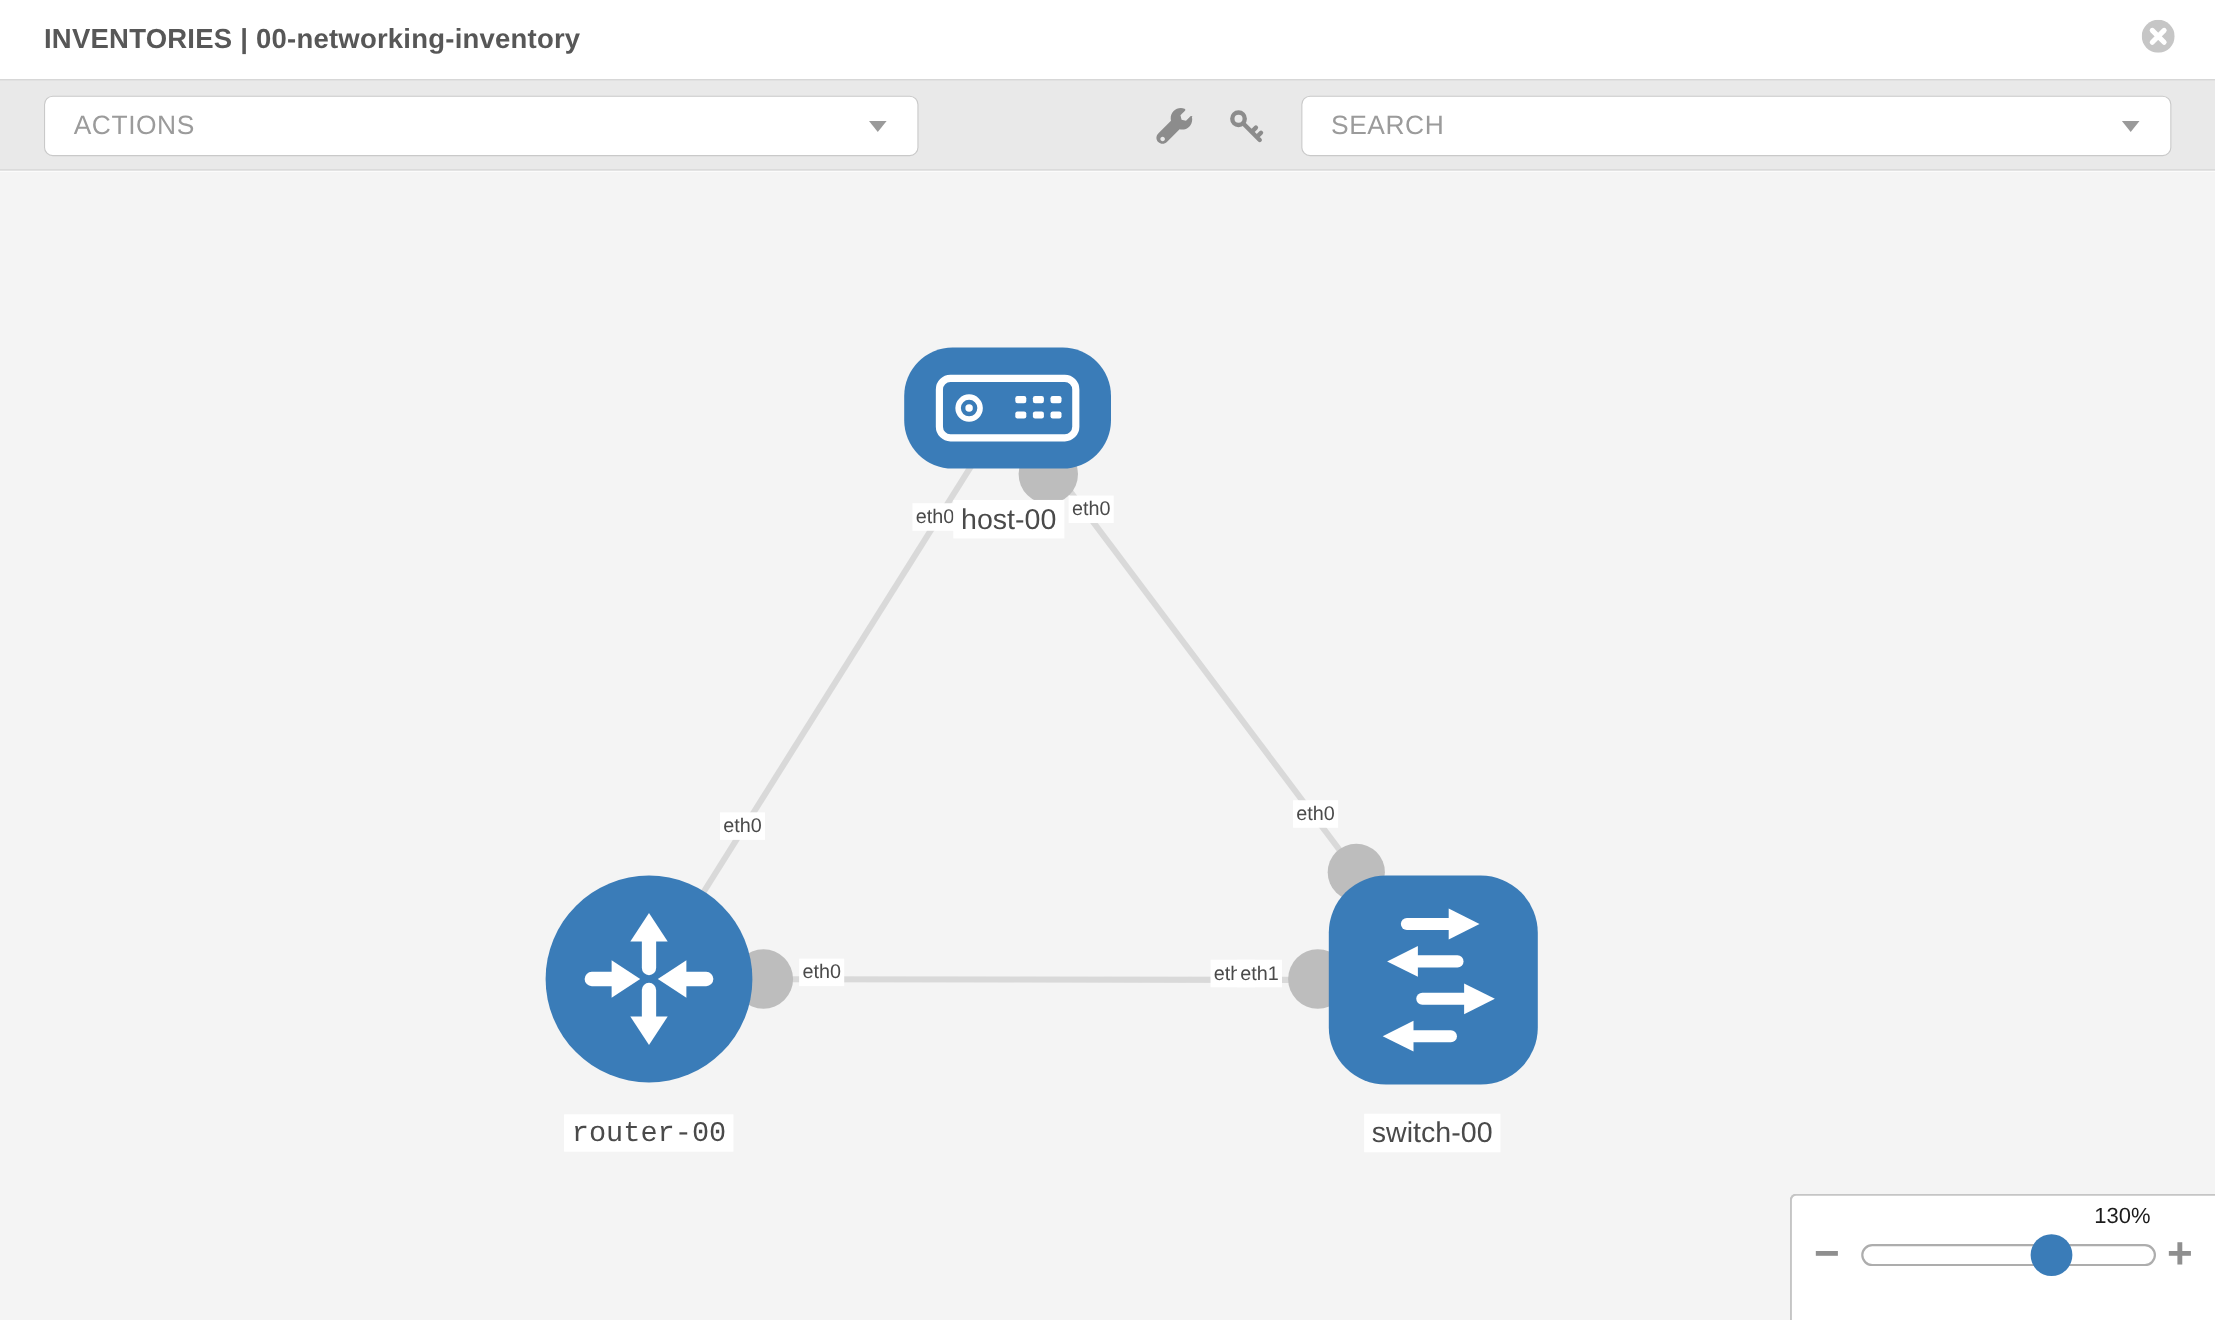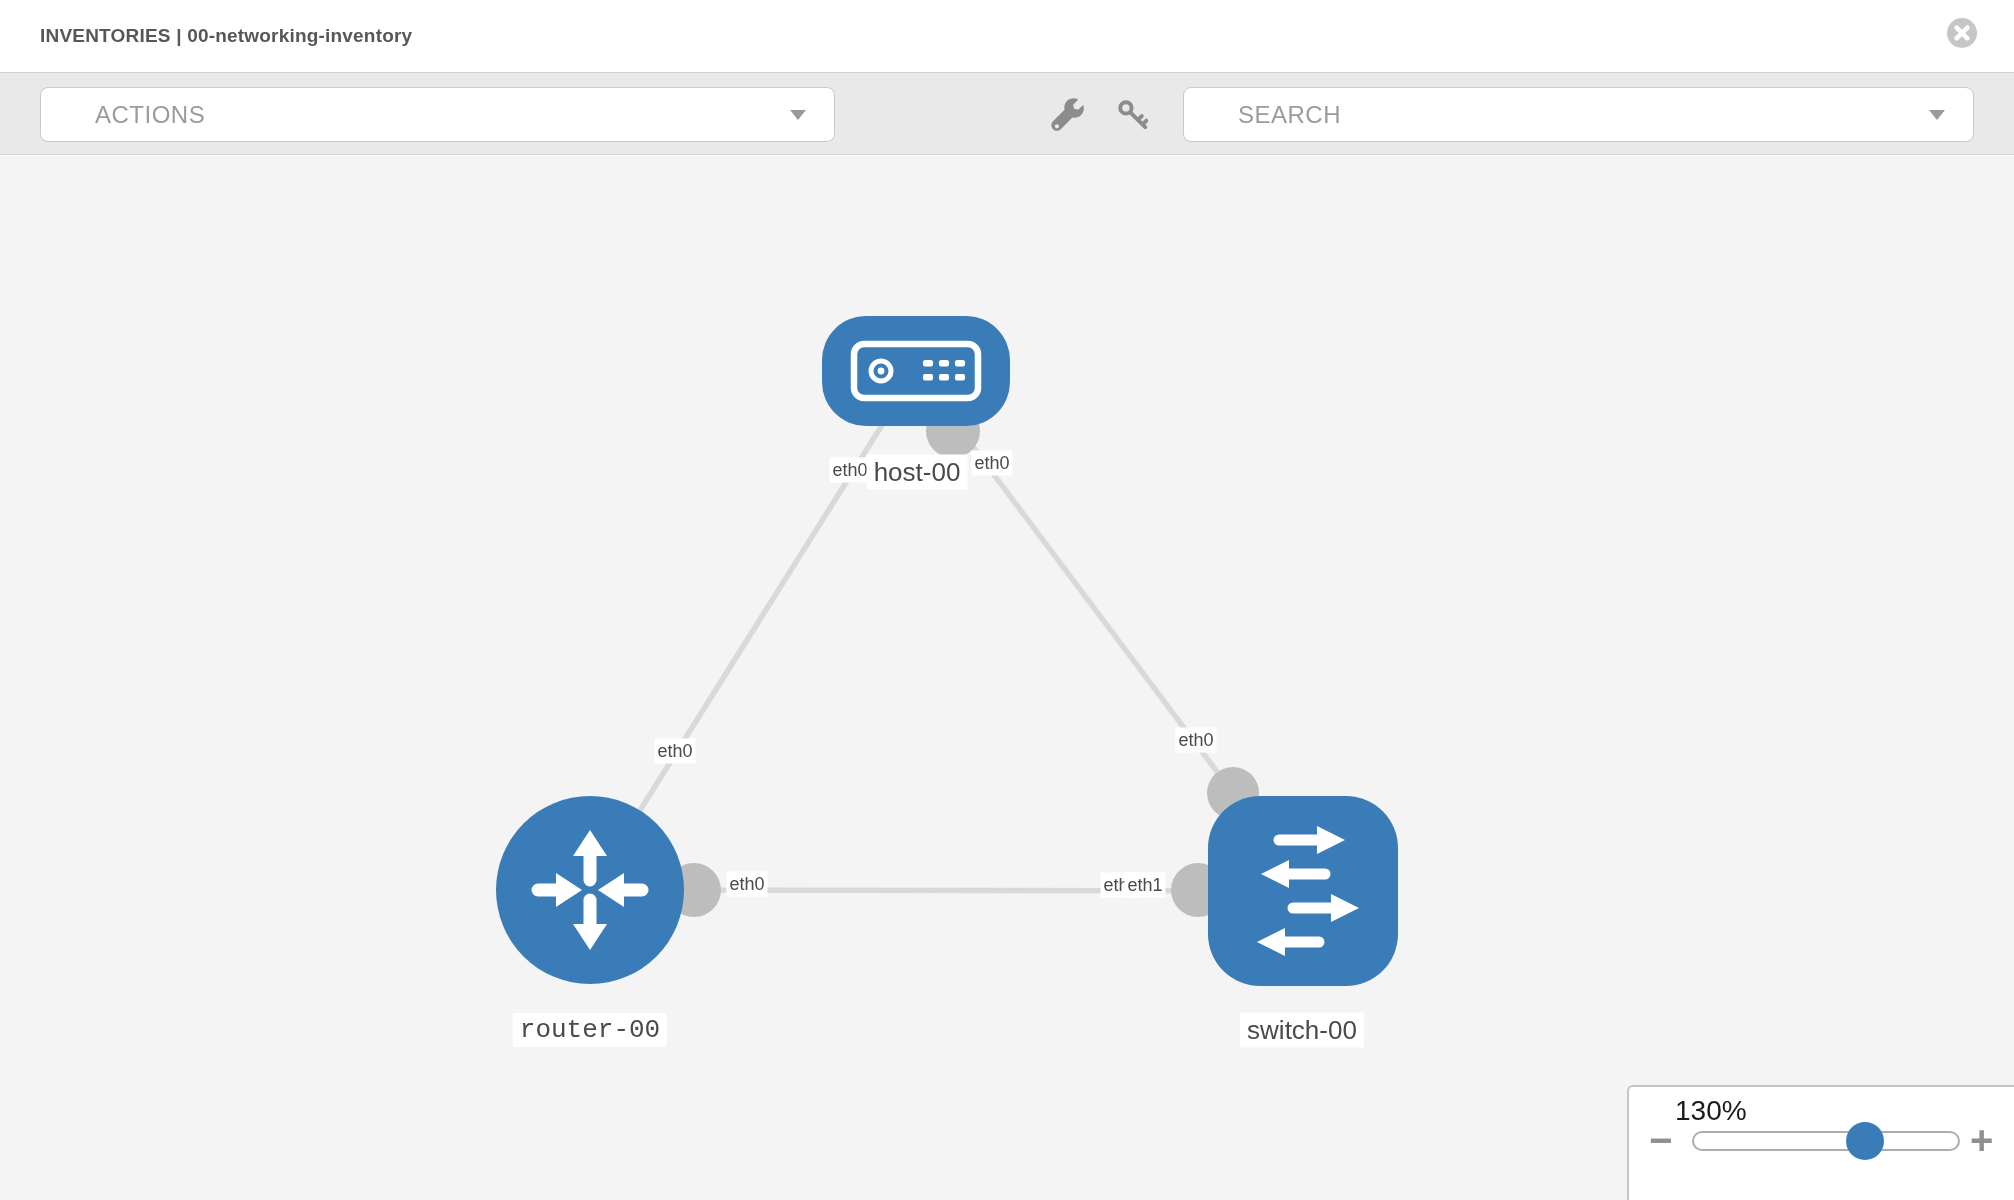--- a/index.html
+++ b/index.html
@@ -4,33 +4,33 @@
 <style>
   html,body{margin:0;padding:0;}
   body{
     width:2014px;height:1200px;overflow:hidden;position:relative;
     font-family:"Liberation Sans",sans-serif;background:#ffffff;
   }
   
   .header{position:absolute;left:0;top:0;width:2014px;height:72px;background:#ffffff;}
   .header-title{
     position:absolute;left:40px;top:0;height:80px;line-height:72px;
-    font-size:19px;font-weight:bold;color:#575757;letter-spacing:0.2px;
+    font-size:25px;font-weight:bold;color:#575757;letter-spacing:0.2px;
   }
   .close-btn{position:absolute;left:1947px;top:18px;width:30px;height:30px;cursor:pointer;}
   
   .toolbar{
     position:absolute;left:0;top:72px;width:2014px;height:83px;
     background:#e9e9e9;border-top:1px solid #d2d2d2;border-bottom:1px solid #d2d2d2;
     box-sizing:border-box;
   }
   .select-box{
     position:absolute;top:14px;height:55px;background:#ffffff;
     border:1.5px solid #c9c9c9;border-radius:8px;box-sizing:border-box;
-    display:flex;align-items:center;cursor:pointer;padding-left:28px;
+    display:flex;align-items:center;cursor:pointer;
   }
   .select-box .sel-label{
     margin-left:26px;font-size:24px;color:#9b9b9b;letter-spacing:0.5px;flex:1;
   }
   .caret{
     width:0;height:0;border-left:8px solid transparent;border-right:8px solid transparent;
     border-top:10px solid #9a9a9a;margin-right:28px;
   }
   .actions-box{left:40px;width:795px;}
   .search-box{left:1183px;width:791px;}
@@ -49,22 +49,22 @@
   }
   .chip.port{font-size:18px;padding:2px 3px;}
   .chip.name{font-size:26px;padding:2px 7px;margin-top:16px;}
   
   .zoom-panel{
     position:absolute;left:1627px;top:1085px;width:387px;height:115px;
     background:#ffffff;border-left:2px solid #c5c5c5;border-top:2px solid #c5c5c5;
     border-top-left-radius:6px;box-sizing:border-box;
   }
   .zoom-level{
-    position:absolute;left:46px;top:8px;width:268px;text-align:left;
-    font-size:28px;color:#1b1b1b;
+    position:absolute;left:58px;top:8px;width:268px;text-align:right;
+    font-size:20px;color:#1b1b1b;
   }
   .zoom-minus,.zoom-plus{
     position:absolute;top:33px;font-size:40px;font-weight:bold;color:#8f8f8f;
     cursor:pointer;line-height:40px;user-select:none;
   }
   .zoom-minus{left:20px;}
   .zoom-plus{left:341px;}
   .zoom-track{
     position:absolute;left:63px;top:44px;width:268px;height:20px;
     background:#ffffff;border:2px solid #adadad;border-radius:12px;box-sizing:border-box;

